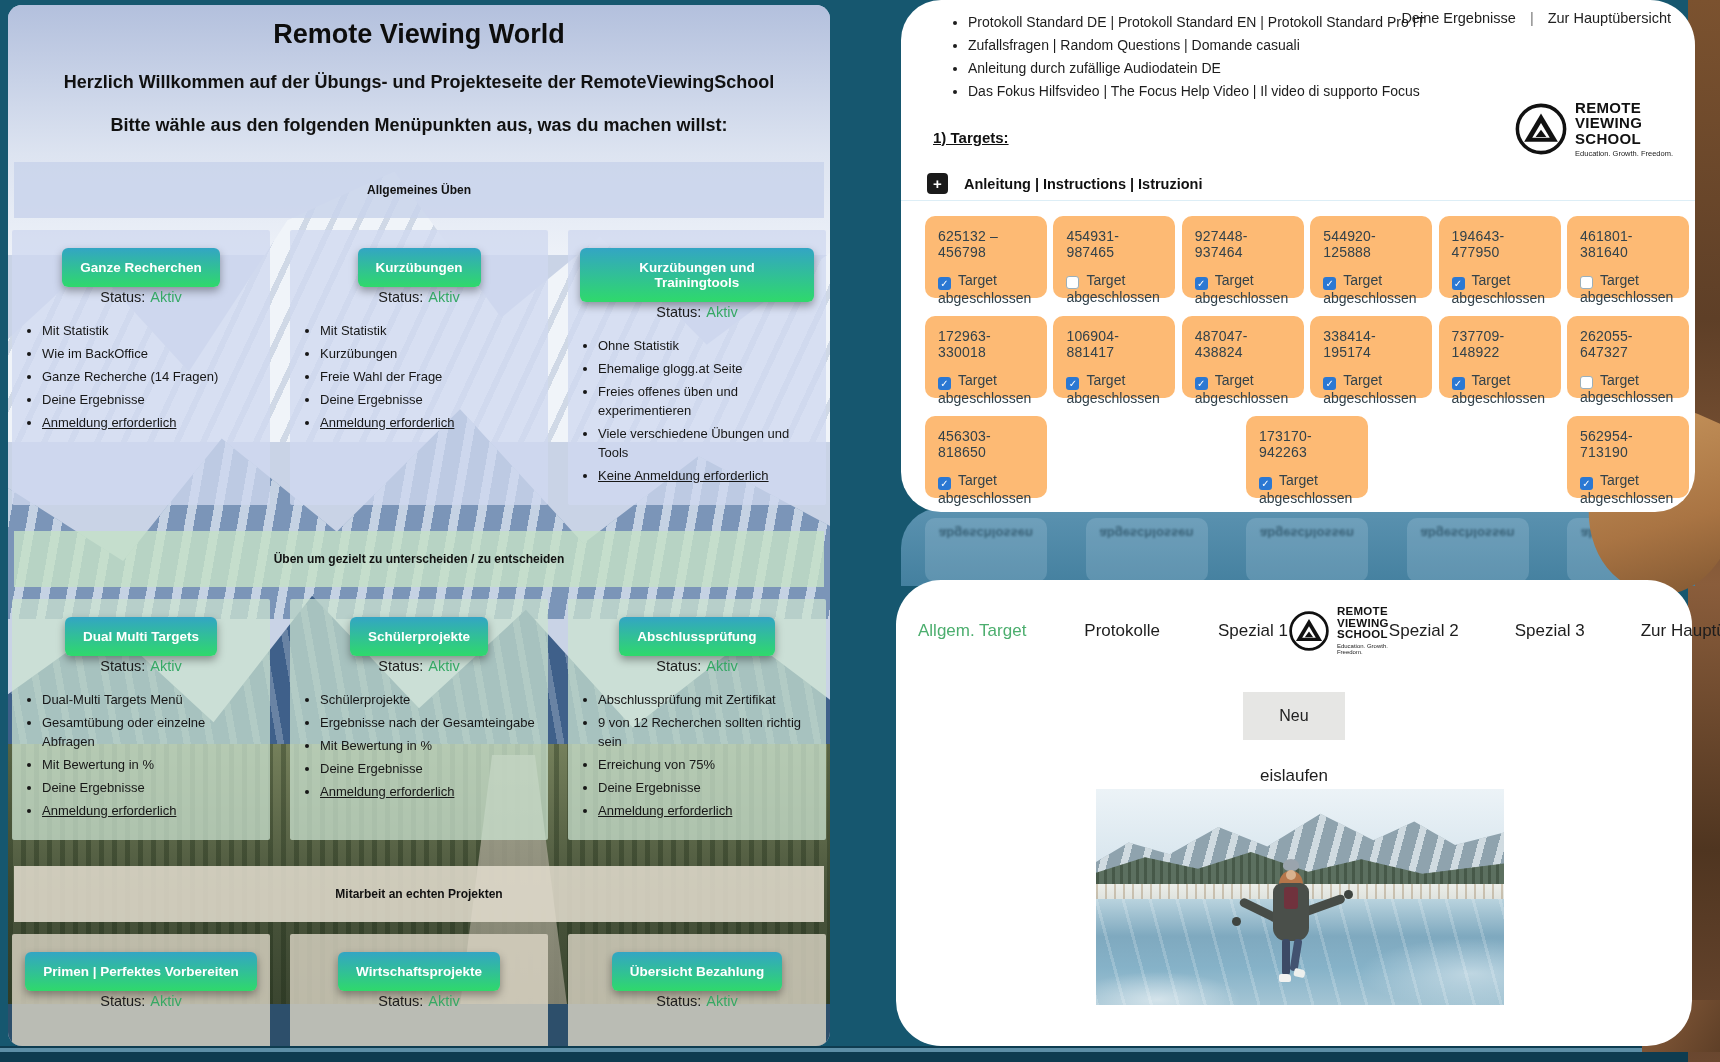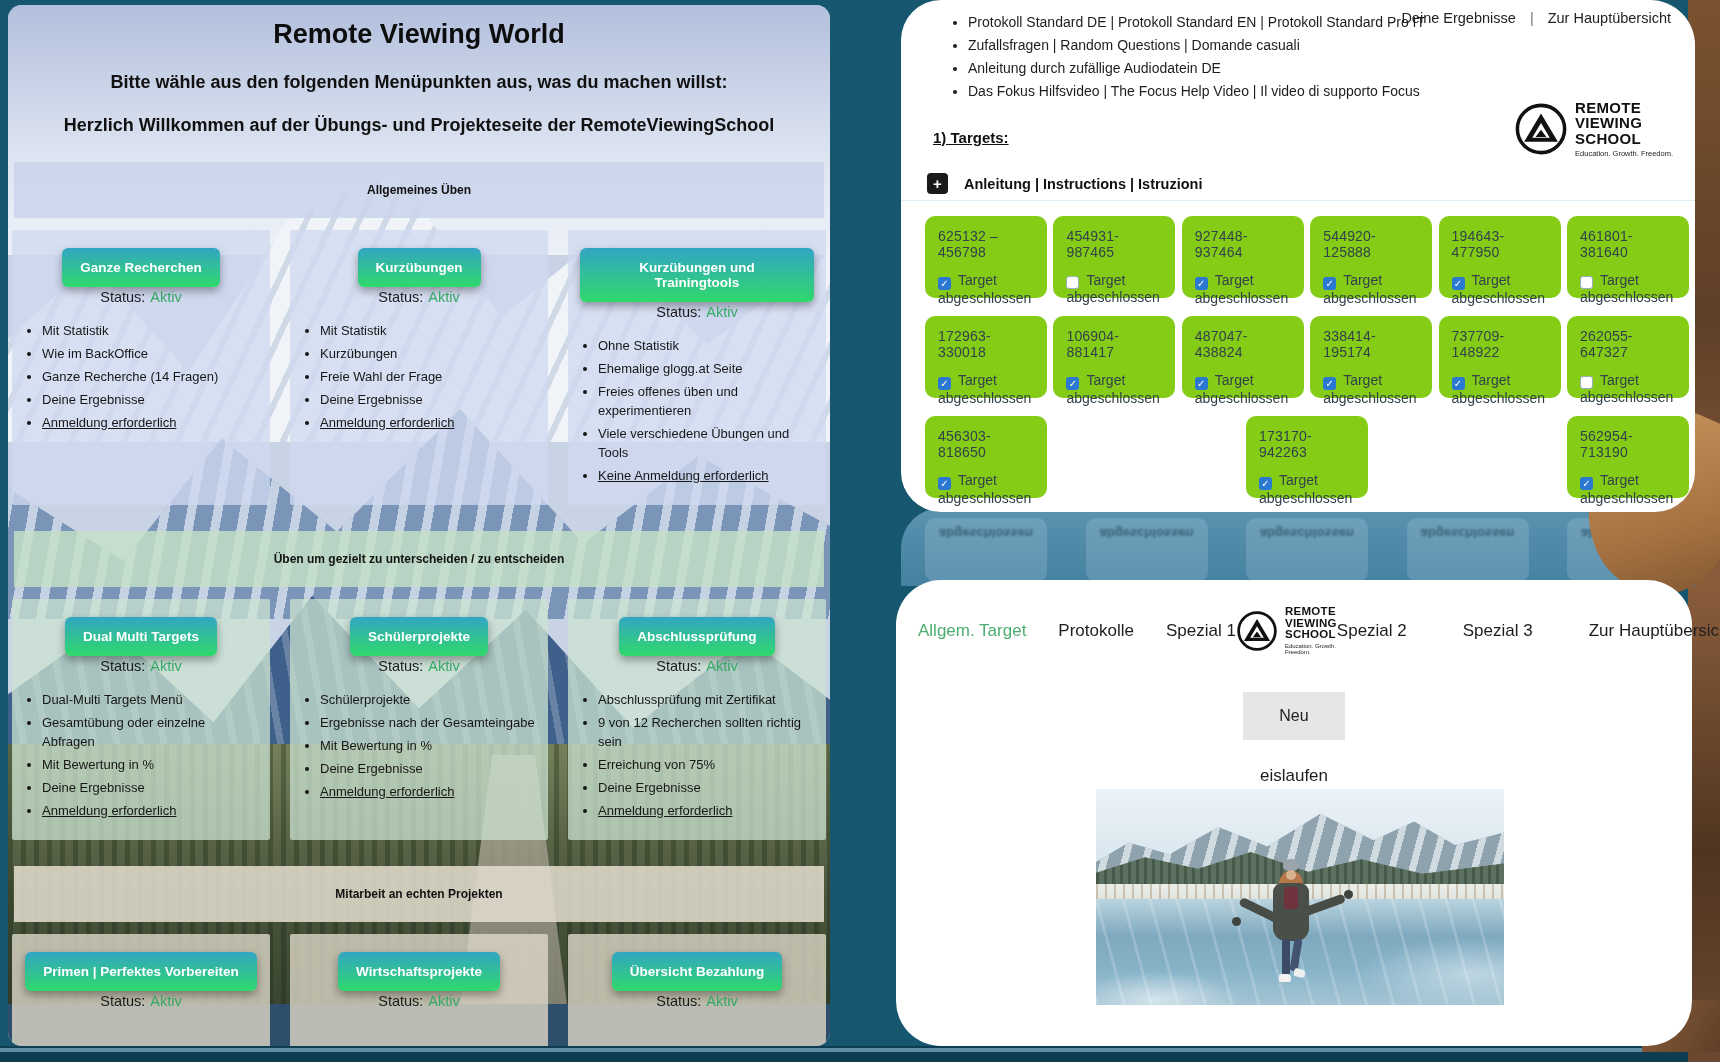--- a/index.html
+++ b/index.html
@@ -81,21 +81,21 @@
   .trp-links span[data-interactable="true"]{cursor:pointer;}
   ul.trp-bullets{margin:14px 0 17px;padding-left:67px;}
   ul.trp-bullets li{font-size:14px;color:#1d1d1d;margin-bottom:7px;}
   .trp-heading{margin:30px 0 0 32px;font-size:15px;font-weight:bold;color:#111;text-decoration:underline;}
   .instr-row{display:flex;align-items:center;margin:27px 0 0 26px;}
   .plus-btn{width:21px;height:21px;border-radius:4px;background:#1a1a1a;color:#fff;border:none;
      font-size:15px;font-weight:bold;line-height:19px;text-align:center;cursor:pointer;padding:0;}
   .instr-label{margin-left:16px;font-size:14.5px;font-weight:bold;color:#111;}
   .cards-grid{position:absolute;left:0;right:0;top:200px;border-top:1px solid #ddeef6;
      padding:15px 6px 0 24px;display:flex;flex-wrap:wrap;justify-content:space-between;row-gap:18px;}
-  .tcard{width:122px;height:82px;border-radius:10px;background:#84cc16;
+  .tcard{width:122px;height:82px;border-radius:10px;background:#fdba74;
      box-sizing:border-box;padding:12px 10px 0 13px;}
   .tcard .tid{font-size:14px;color:#33424a;letter-spacing:.2px;}
   .tcard .trow{margin-top:12px;font-size:14px;color:#33424a;line-height:17px;}
   .cb{display:inline-block;width:13px;height:13px;border-radius:3px;vertical-align:-2px;margin-right:7px;
      text-align:center;line-height:13px;font-size:10px;cursor:pointer;}
   .cb.on{background:#2b78d3;color:#fff;}
   .cb.off{background:#fff;border:1.5px solid #9bb0bb;box-sizing:border-box;color:transparent;}
 
   
   .logo{display:flex;align-items:center;}
@@ -185,22 +185,22 @@
   <div class="left-panel" data-interactable="false">
     <div class="mlayer m-sky" data-interactable="false"></div>
     <div class="mlayer m-far" data-interactable="false"></div>
     <div class="mlayer m-mid" data-interactable="false"></div>
     <div class="mlayer m-dark" data-interactable="false"></div>
     <div class="mlayer m-forest" data-interactable="false"></div>
     <div class="mlayer m-rock" data-interactable="false"></div>
     <div class="mlayer m-lake" data-interactable="false"></div>
     <div class="panel-content">
       <h1 class="lp-title" data-interactable="false">Remote Viewing World</h1>
+      <p class="lp-welcome" data-interactable="false">Herzlich Willkommen auf der Übungs- und Projekteseite der RemoteViewingSchool</p>
       <p class="lp-welcome" data-interactable="false">Bitte wähle aus den folgenden Menüpunkten aus, was du machen willst:</p>
-      <p class="lp-welcome" data-interactable="false">Herzlich Willkommen auf der Übungs- und Projekteseite der RemoteViewingSchool</p>
       <div id="left-sections" data-interactable="false">
           <div class="band theme-blue" data-interactable="false">
             <div class="band-text" data-interactable="false">Allgemeines Üben</div>
           </div>
           <div class="cols" data-interactable="false">
             <div class="colbox theme-blue" data-interactable="false">
               <button class="menu-btn" data-interactable="true">Ganze Recherchen</button>
               <div class="status" data-interactable="false"><span data-interactable="false">Status:</span><span class="val" data-interactable="false">Aktiv</span></div>
               <ul class="items" data-interactable="false">
                 <li class="green" data-interactable="false">Mit Statistik</li>
@@ -382,21 +382,21 @@
         </div>
         <div class="tcard" data-interactable="false">
           <div class="tid" data-interactable="false">562954-713190</div>
           <div class="trow" data-interactable="false"><span class="cb on" data-interactable="true">✓</span><span data-interactable="false">Target abgeschlossen</span></div>
         </div>
       </div>
   </div>
 
   <div class="practice-panel" data-interactable="false">
     <div class="nav" data-interactable="false">
-      <div id="nav-left" style="display:flex;gap:32px;" data-interactable="false">
+      <div id="nav-left" style="display:flex;gap:58px;" data-interactable="false">
           <div class="nav-item active" data-interactable="true">Allgem. Target</div>
           <div class="nav-item" data-interactable="true">Protokolle</div>
           <div class="nav-item" data-interactable="true">Spezial 1</div>
         </div>
       <div class="logo logo-nav" data-interactable="true">
           <svg width="42" height="42" viewBox="0 0 40 40" data-interactable="false">
             <circle cx="20" cy="20" r="17.5" fill="#fff" stroke="#111" stroke-width="2.6"></circle>
             <path d="M20 8.5 L32.5 29.5 L7.5 29.5 Z" fill="#111"></path>
             <path d="M20 15.5 L26.5 26.5 L13.5 26.5 Z" fill="#fff"></path>
             <path d="M20 20.5 L24 26 L16 26 Z" fill="#111"></path>

